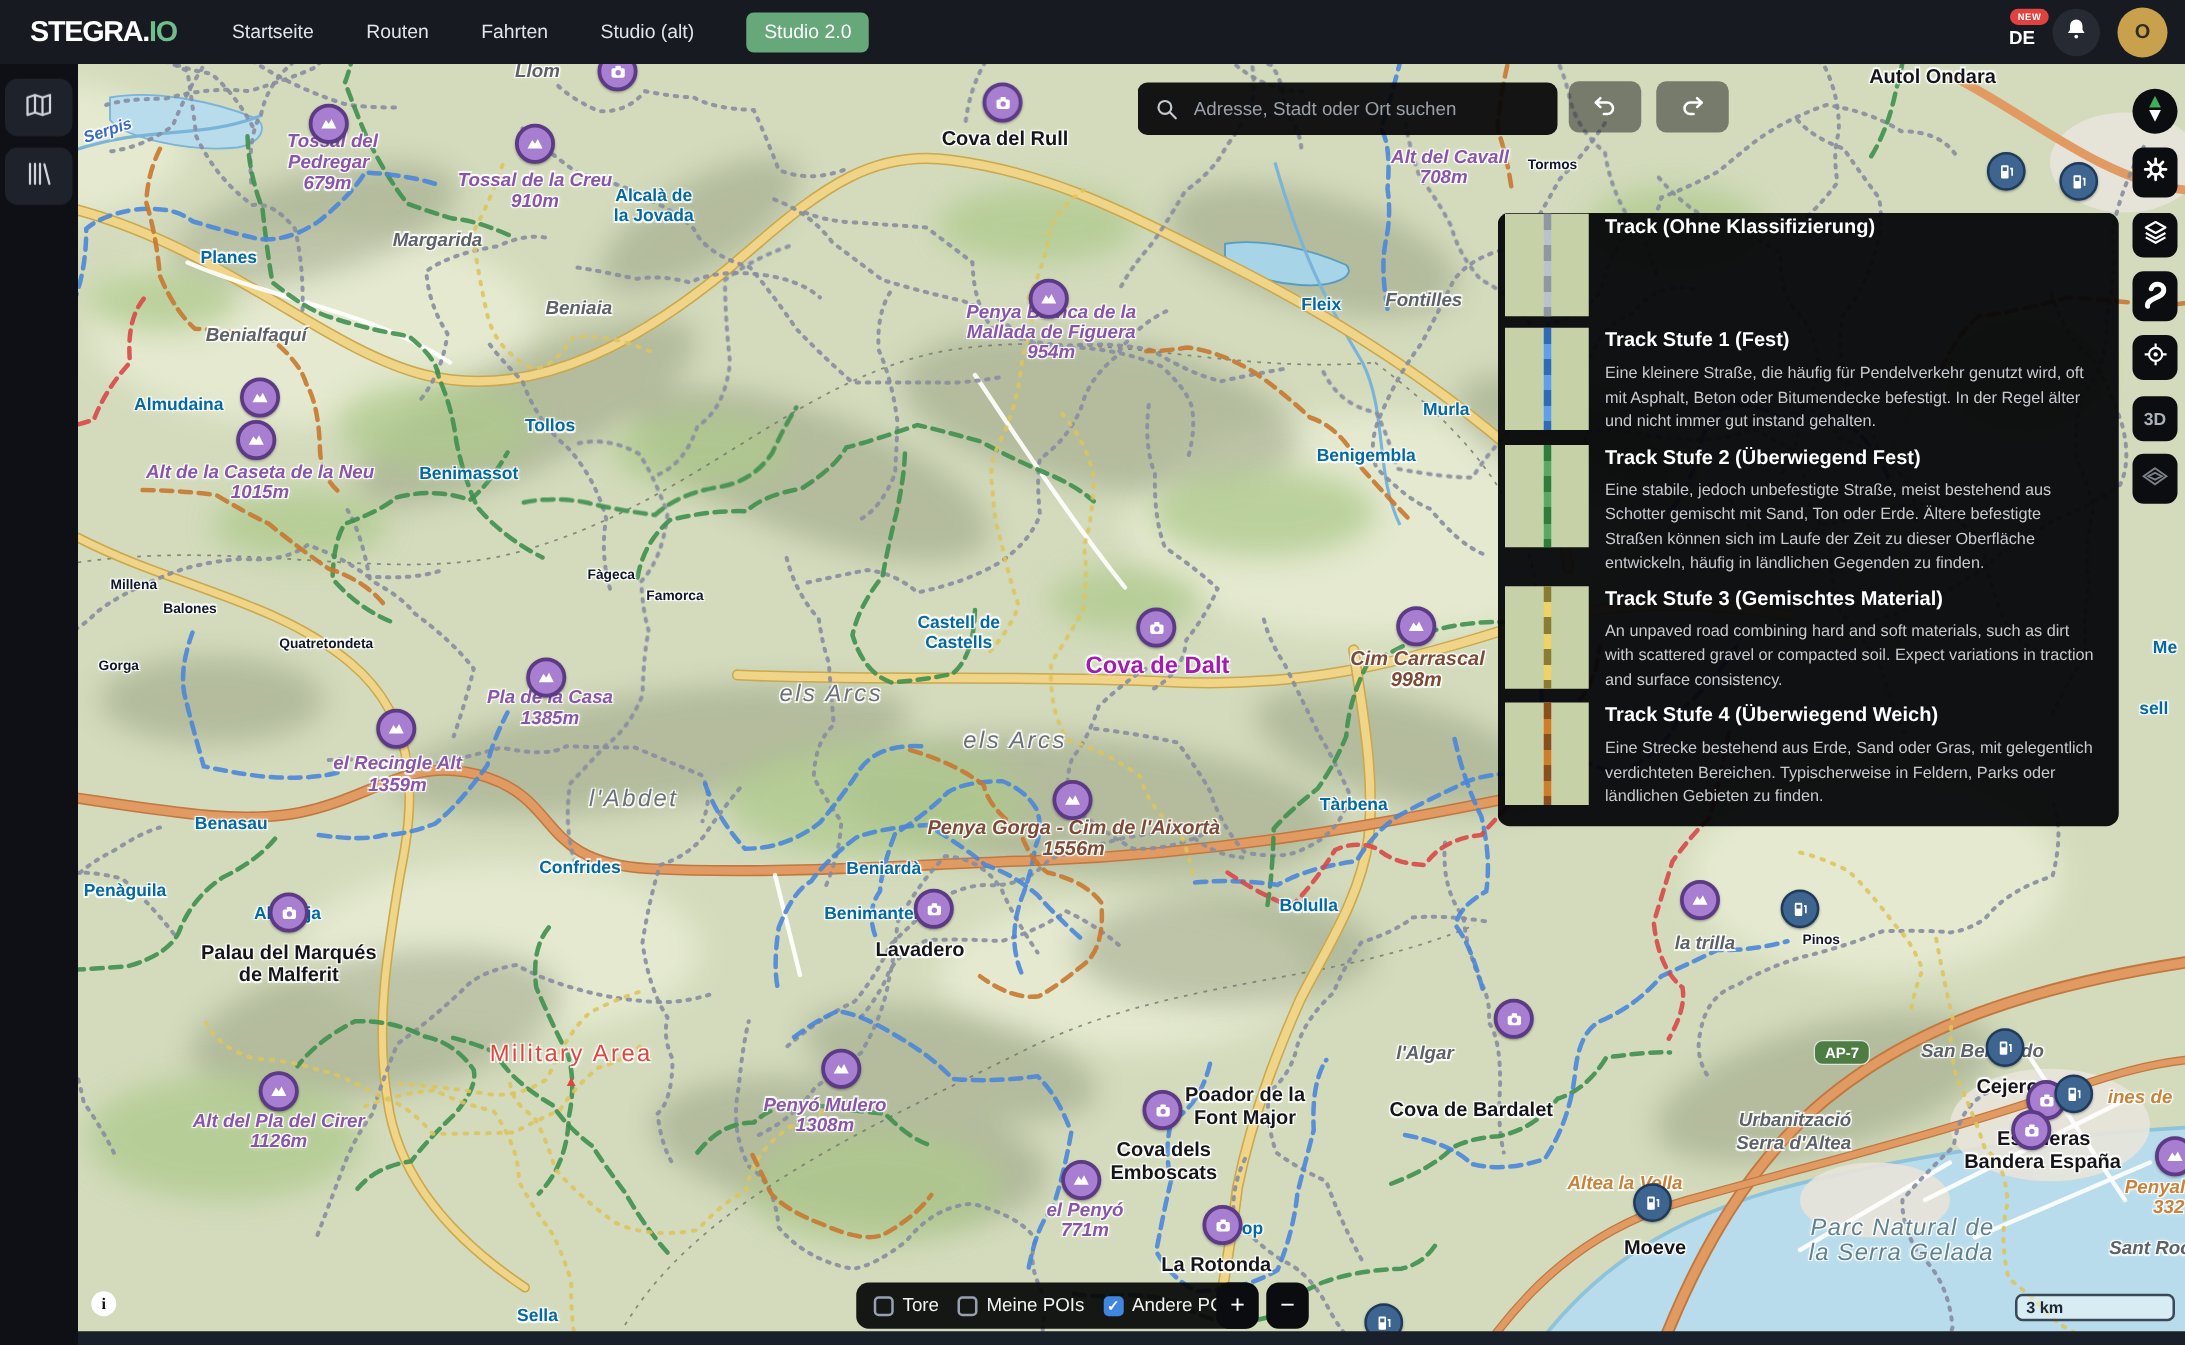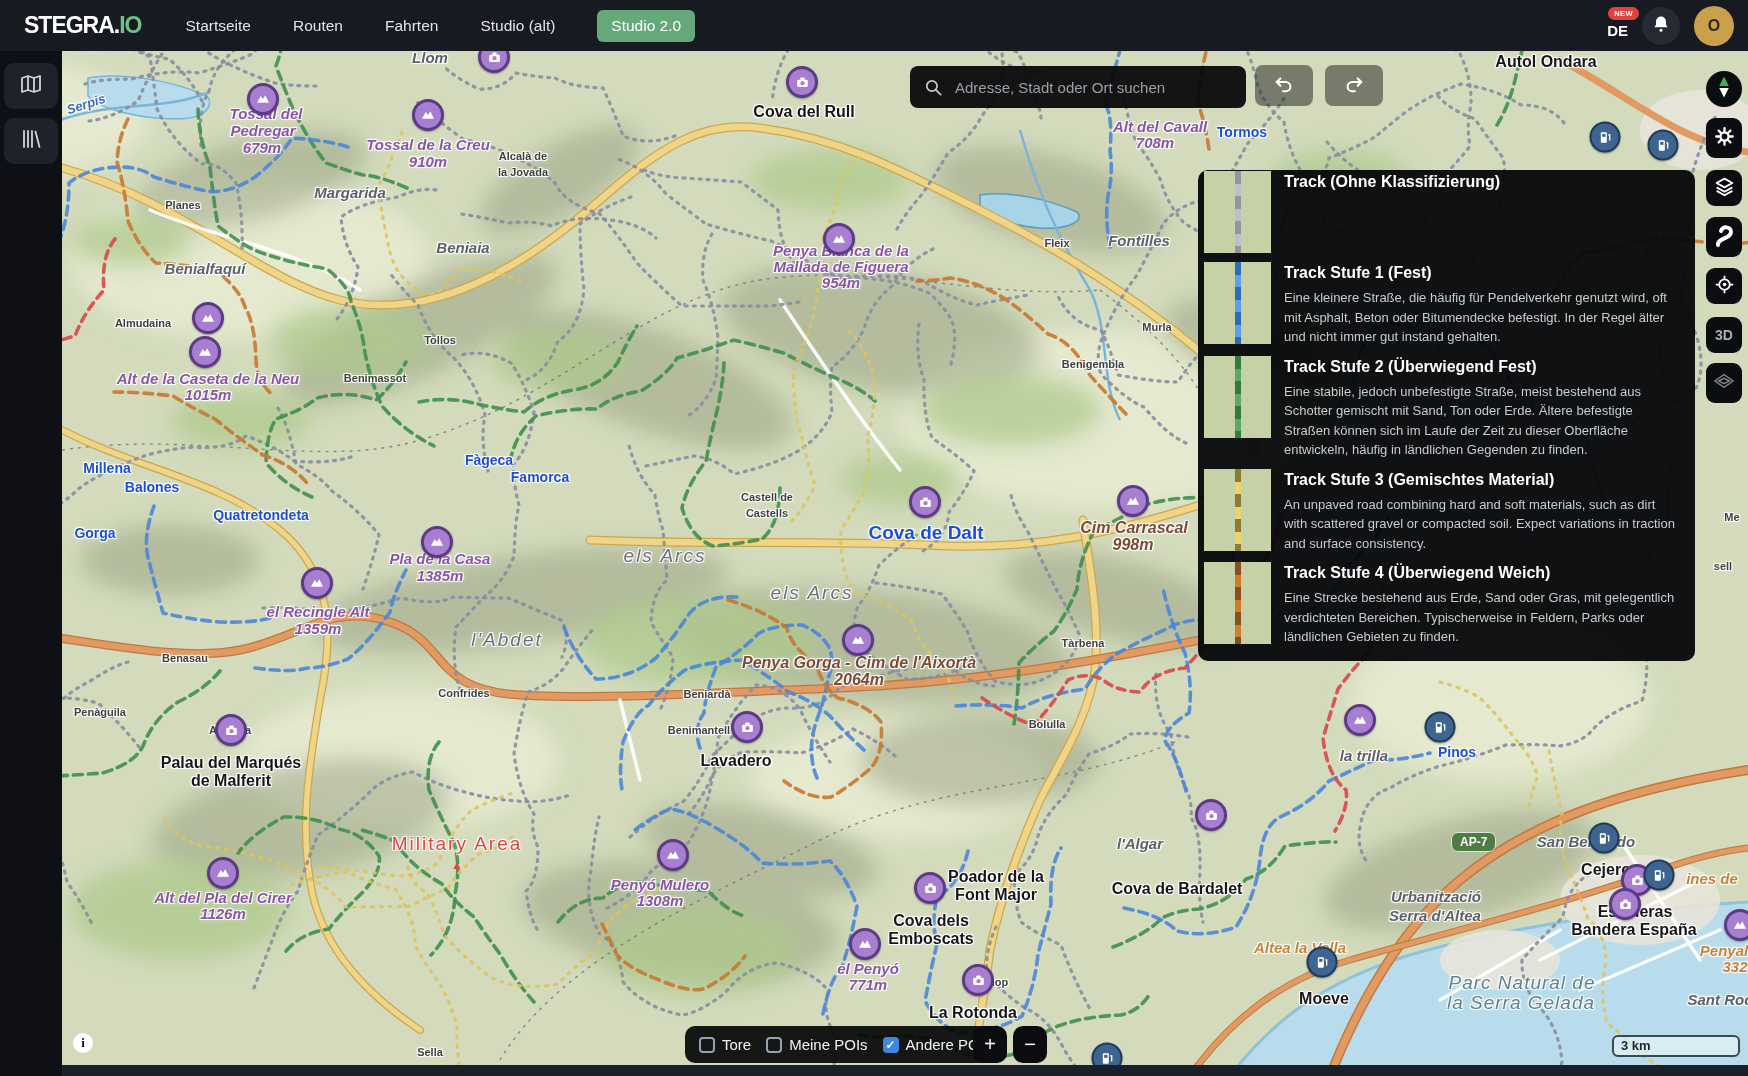--- a/index.html
+++ b/index.html
@@ -6,28 +6,28 @@
   .stage{position:relative;width:1748px;height:1076px;overflow:hidden;
          font-family:"Liberation Sans",sans-serif;background:#d3dbbc;}
   
   #map-svg{position:absolute;left:0;top:0;z-index:0;}
   
   .lbl{position:absolute;transform:translate(-50%,-50%);white-space:nowrap;z-index:2;
        pointer-events:none;
        text-shadow:-1px -1px 0 rgba(255,255,255,.85),1px -1px 0 rgba(255,255,255,.85),
                    -1px 1px 0 rgba(255,255,255,.85),1px 1px 0 rgba(255,255,255,.85),
                     0 0 4px rgba(255,255,255,.8);}
-  .lbl.town{font-size:11px;font-weight:bold;color:#404040;}
-  .lbl.town-sm{font-size:14px;font-weight:bold;color:#1d4ed8;}
+  .lbl.town{font-size:14px;font-weight:bold;color:#0369a1;}
+  .lbl.town-sm{font-size:11px;font-weight:bold;color:#0f172a;}
   .lbl.area{font-size:15px;font-weight:bold;font-style:italic;color:#5c6268;}
   .lbl.area-lg{font-size:19px;font-style:italic;color:#6a7076;letter-spacing:2px;}
   .lbl.peak{font-size:15px;font-weight:bold;font-style:italic;color:#8a55a8;}
   .lbl.peak-brown{font-size:16px;font-weight:bold;font-style:italic;color:#7d4a35;}
   .lbl.poi{font-size:16px;font-weight:bold;color:#16161a;}
-  .lbl.poi-lg{font-size:19px;font-weight:bold;color:#1d4ed8;}
+  .lbl.poi-lg{font-size:19px;font-weight:bold;color:#a21caf;}
   .lbl.water{font-size:13px;font-weight:bold;font-style:italic;color:#3a6bc4;}
   .lbl.orange{font-size:15px;font-weight:bold;font-style:italic;color:#c8833a;}
   .lbl.park{font-size:19px;font-style:italic;color:#5e8290;letter-spacing:1px;}
   .lbl.military{font-size:19px;color:#e0453c;letter-spacing:2px;}
   .lbl.military-sym{font-size:12px;color:#e0453c;text-shadow:none;}
   .lbl.roadbadge{background:#4e7d44;color:#fff;font-size:12px;font-weight:bold;
        padding:2px 8px;border-radius:7px;border:1px solid #dfe6da;text-shadow:none;}
   
   .poi-marker{position:absolute;transform:translate(-50%,-50%);z-index:3;width:26px;height:26px;
       border-radius:50%;display:flex;align-items:center;justify-content:center;
@@ -368,21 +368,21 @@
       <div class="lbl poi" style="left: 996px; top: 877px;">Poador de la</div>
       <div class="lbl poi" style="left: 996px; top: 895px;">Font Major</div>
       <div class="lbl town" style="left: 1000px; top: 982px;">lop</div>
       <div class="lbl town" style="left: 1047px; top: 724px;">Bolulla</div>
       <div class="lbl town" style="left: 1083px; top: 643px;">Tàrbena</div>
       <div class="lbl area" style="left: 1140px; top: 843px;">l'Algar</div>
       <div class="lbl poi" style="left: 1177px; top: 858px; margin-top: 31px;">Cova de Bardalet</div>
       <div class="lbl peak-brown" style="left: 1134px; top: 528px;">Cim Carrascal</div>
       <div class="lbl peak-brown" style="left: 1133px; top: 545px;">998m</div>
       <div class="lbl peak-brown" style="left: 859px; top: 663px;">Penya Gorga - Cim de l'Aixortà</div>
-      <div class="lbl peak-brown" style="left: 859px; top: 680px;">2064m</div>
+      <div class="lbl peak-brown" style="left: 859px; top: 680px;">1556m</div>
       <div class="lbl poi-lg" style="left: 926px; top: 533px;">Cova de Dalt</div>
       <div class="lbl area" style="left: 1364px; top: 755px;">la trilla</div>
       <div class="lbl town-sm" style="left: 1457px; top: 752px;">Pinos</div>
       <div class="lbl area" style="left: 1586px; top: 841px;">San Bernardo</div>
       <div class="lbl poi" style="left: 1606px; top: 870px;">Cejero</div>
       <div class="lbl area" style="left: 1436px; top: 896px;">Urbanització</div>
       <div class="lbl area" style="left: 1435px; top: 915px;">Serra d'Altea</div>
       <div class="lbl orange" style="left: 1300px; top: 947px;">Altea la Vella</div>
       <div class="lbl poi" style="left: 1635px; top: 912px;">Escaleras</div>
       <div class="lbl poi" style="left: 1634px; top: 930px;">Bandera España</div>

